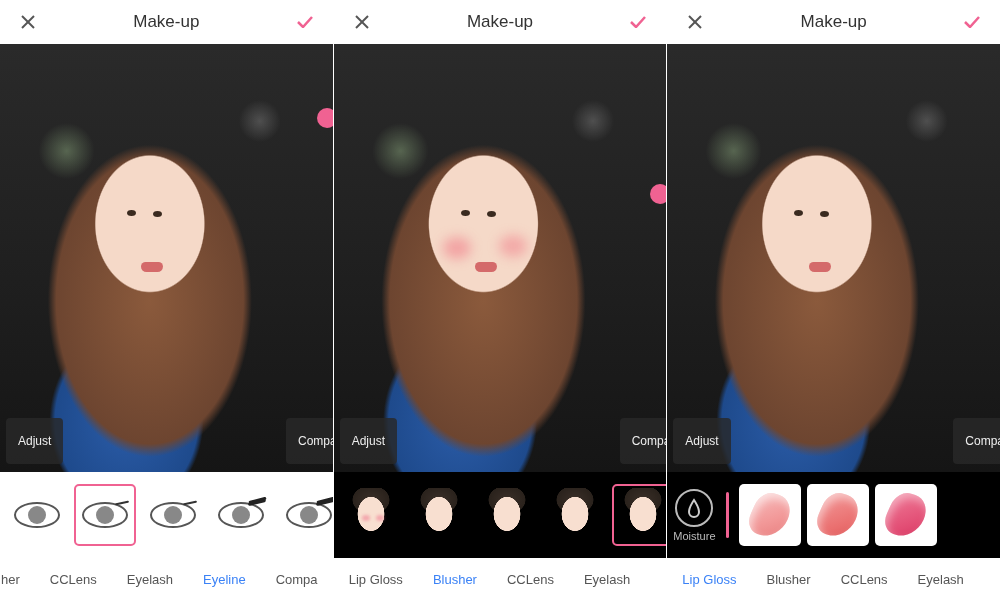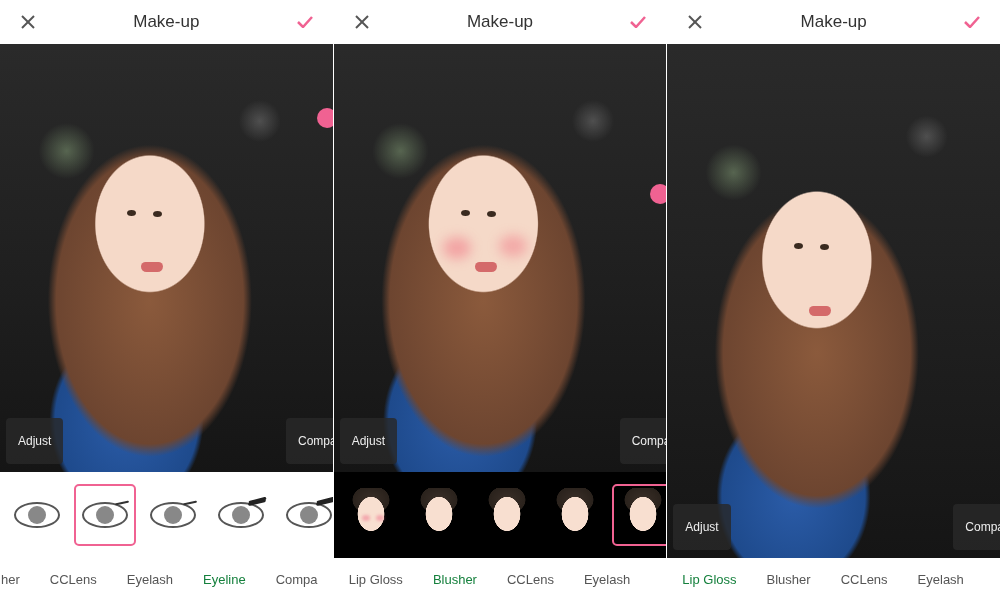--- a/index.html
+++ b/index.html
@@ -44,21 +44,21 @@
   .drop svg{width:16px;height:20px;stroke:#ccc;stroke-width:2;fill:none;}
   .moist{display:flex;flex-direction:column;align-items:center;gap:3px;color:#bbb;font-size:11px;}
   .bar{width:3px;height:46px;background:#f06292;border-radius:3px;margin:0 4px;}
   .gloss{width:62px;height:62px;border-radius:5px;background:#fff;display:flex;align-items:center;justify-content:center;}
   .swoosh{width:36px;height:44px;border-radius:16px 20px 22px 16px / 20px 24px 26px 20px;transform:rotate(24deg) skewY(-6deg);}
   .g1{background:linear-gradient(140deg,#f7bdbd 0%,#f29898 60%,#e87f7f 100%);box-shadow:inset 4px 4px 8px rgba(255,255,255,.6);}
   .g2{background:linear-gradient(140deg,#f39a9a 0%,#ea6f6f 70%,#de5a5a 100%);box-shadow:inset 4px 4px 8px rgba(255,255,255,.5);}
   .g3{background:linear-gradient(140deg,#f07d99 0%,#e24d74 70%,#d63862 100%);box-shadow:inset 4px 4px 8px rgba(255,255,255,.4);}
   .tabs{height:42px;background:#fff;display:flex;align-items:center;overflow:hidden;}
   .tab{flex-shrink:0;padding:0 15px;font-size:13px;color:#555;cursor:pointer;white-space:nowrap;}
-  .tab.on{color:#15803d;text-align:right;}
+  .tab.on{color:#3b82f6;text-align:right;}
   .tab.clip-l{margin-left:-14px;}
   .tab.clip-r{margin-right:-18px;}
   .dot{position:absolute;right:-4px;top:64px;width:20px;height:20px;background:#f06292;border-radius:50%;}
   .dot2{top:140px;}
 </style>
 </head>
 <body>
 
 <div class="row">
 
@@ -170,20 +170,40 @@
           <svg viewBox="0 0 18 12">
             <polyline points="2,6 7,11 16,1"></polyline>
           </svg>
         </div>
     </div>
     <div class="photo">
       <div class="portrait"></div>
       <div class="pill adjust">Adjust</div>
       <div class="pill compare">Compa</div>
     </div>
+    <div class="thumbs">
+      <div class="moist">
+        <div class="drop">
+            <svg viewBox="0 0 16 20">
+              <path d="M8 2 C4 8 3 11 3 14 a5 5 0 0 0 10 0 c0-3-1-6-5-12z"></path>
+            </svg>
+          </div>
+        <span>Moisture</span>
+      </div>
+      <div class="bar"></div>
+      <div class="gloss">
+          <div class="swoosh g1"></div>
+        </div>
+      <div class="gloss">
+          <div class="swoosh g2"></div>
+        </div>
+      <div class="gloss last" style="margin-right:-22px">
+          <div class="swoosh g3"></div>
+        </div>
+    </div>
     <div class="tabs">
       <div class="tab on">Lip Gloss</div>
       <div class="tab">Blusher</div>
       <div class="tab">CCLens</div>
       <div class="tab">Eyelash</div>
     </div>
   </div>
 
 </div>
 

